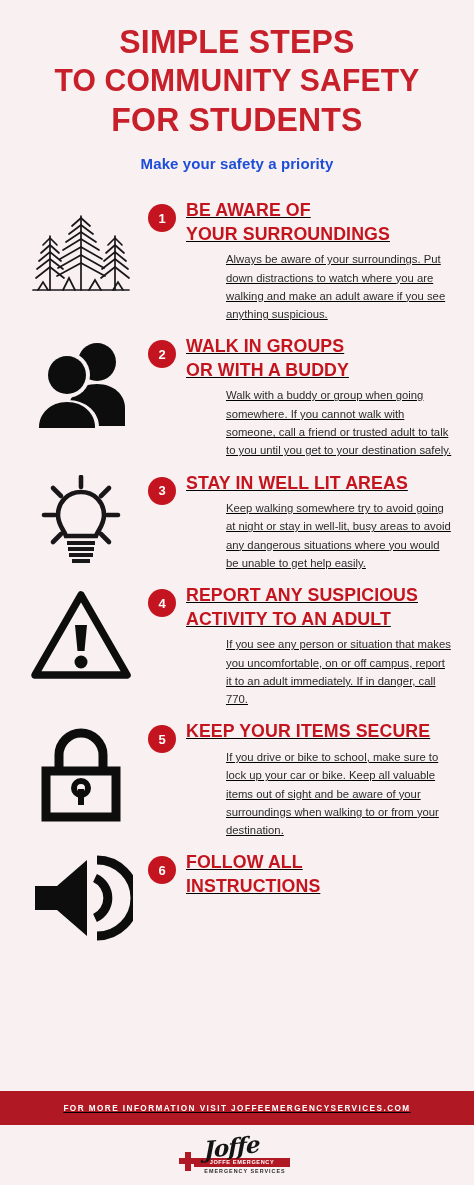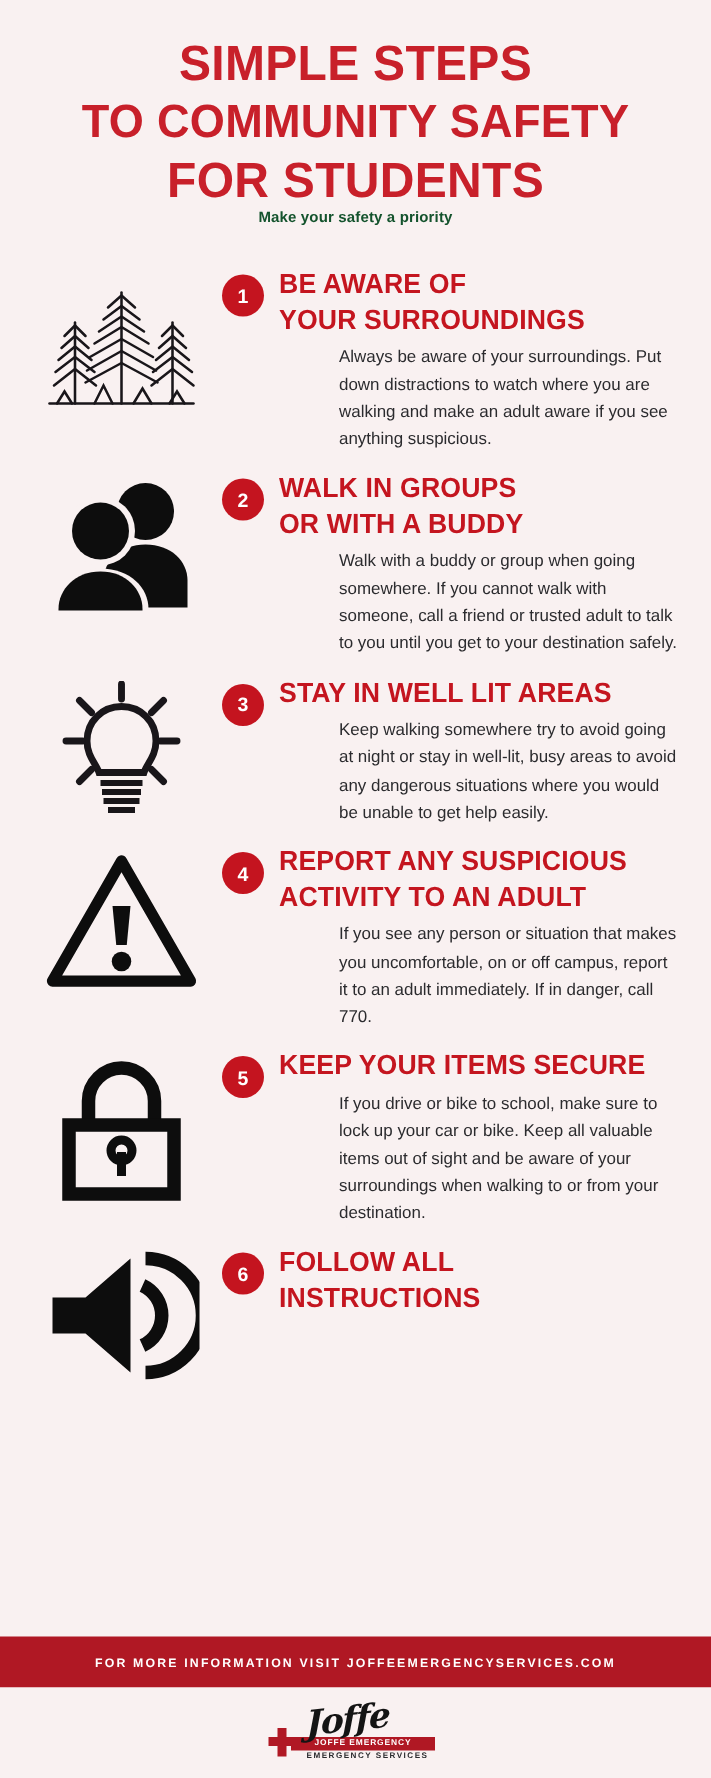--- a/index.html
+++ b/index.html
@@ -33,23 +33,24 @@
     font-size: 33px;
     line-height: 1.22;
     letter-spacing: 0.2px;
     color: #c8202a;
     text-transform: uppercase;
     transform: scaleX(0.97);
     white-space: nowrap;
   }
   .title-line.l2 { font-size: 31px; }
   .subtitle {
-    font-size: 10px;
-    font-weight: bold;
-    color: #14532d;
+    margin-top: 15px;
+    font-size: 15px;
+    font-weight: bold;
+    color: #1d4ed8;
     letter-spacing: 0.1px;
   }
 
   
   .steps {
     margin-top: 26px;
     padding: 0 22px 0 18px;
     flex: 1 1 auto;
   }
   .step {
@@ -85,20 +86,21 @@
     display: flex;
     align-items: center;
     justify-content: center;
     font-family: "Liberation Sans", sans-serif;
   }
 
   .text-cell {
     flex: 1 1 auto;
     padding-left: 6px;
     padding-top: 0px;
+    text-decoration: underline;
   }
   .step-heading {
     font-family: "Liberation Sans Narrow", "Liberation Sans", sans-serif;
     font-weight: bold;
     font-size: 18.5px;
     line-height: 1.27;
     color: #c4151f;
     text-transform: uppercase;
     letter-spacing: 0.1px;
     transform: scaleX(0.96);
@@ -112,20 +114,21 @@
     margin-left: 40px;
   }
 
   
   .footer-bar {
     background: #b01824;
     height: 34px;
     display: flex;
     align-items: center;
     justify-content: center;
+    text-decoration: underline;
   }
   .footer-bar-text {
     color: #ffffff;
     font-size: 8.2px;
     letter-spacing: 1.45px;
     font-weight: bold;
     text-transform: uppercase;
   }
   .logo-area {
     height: 60px;

